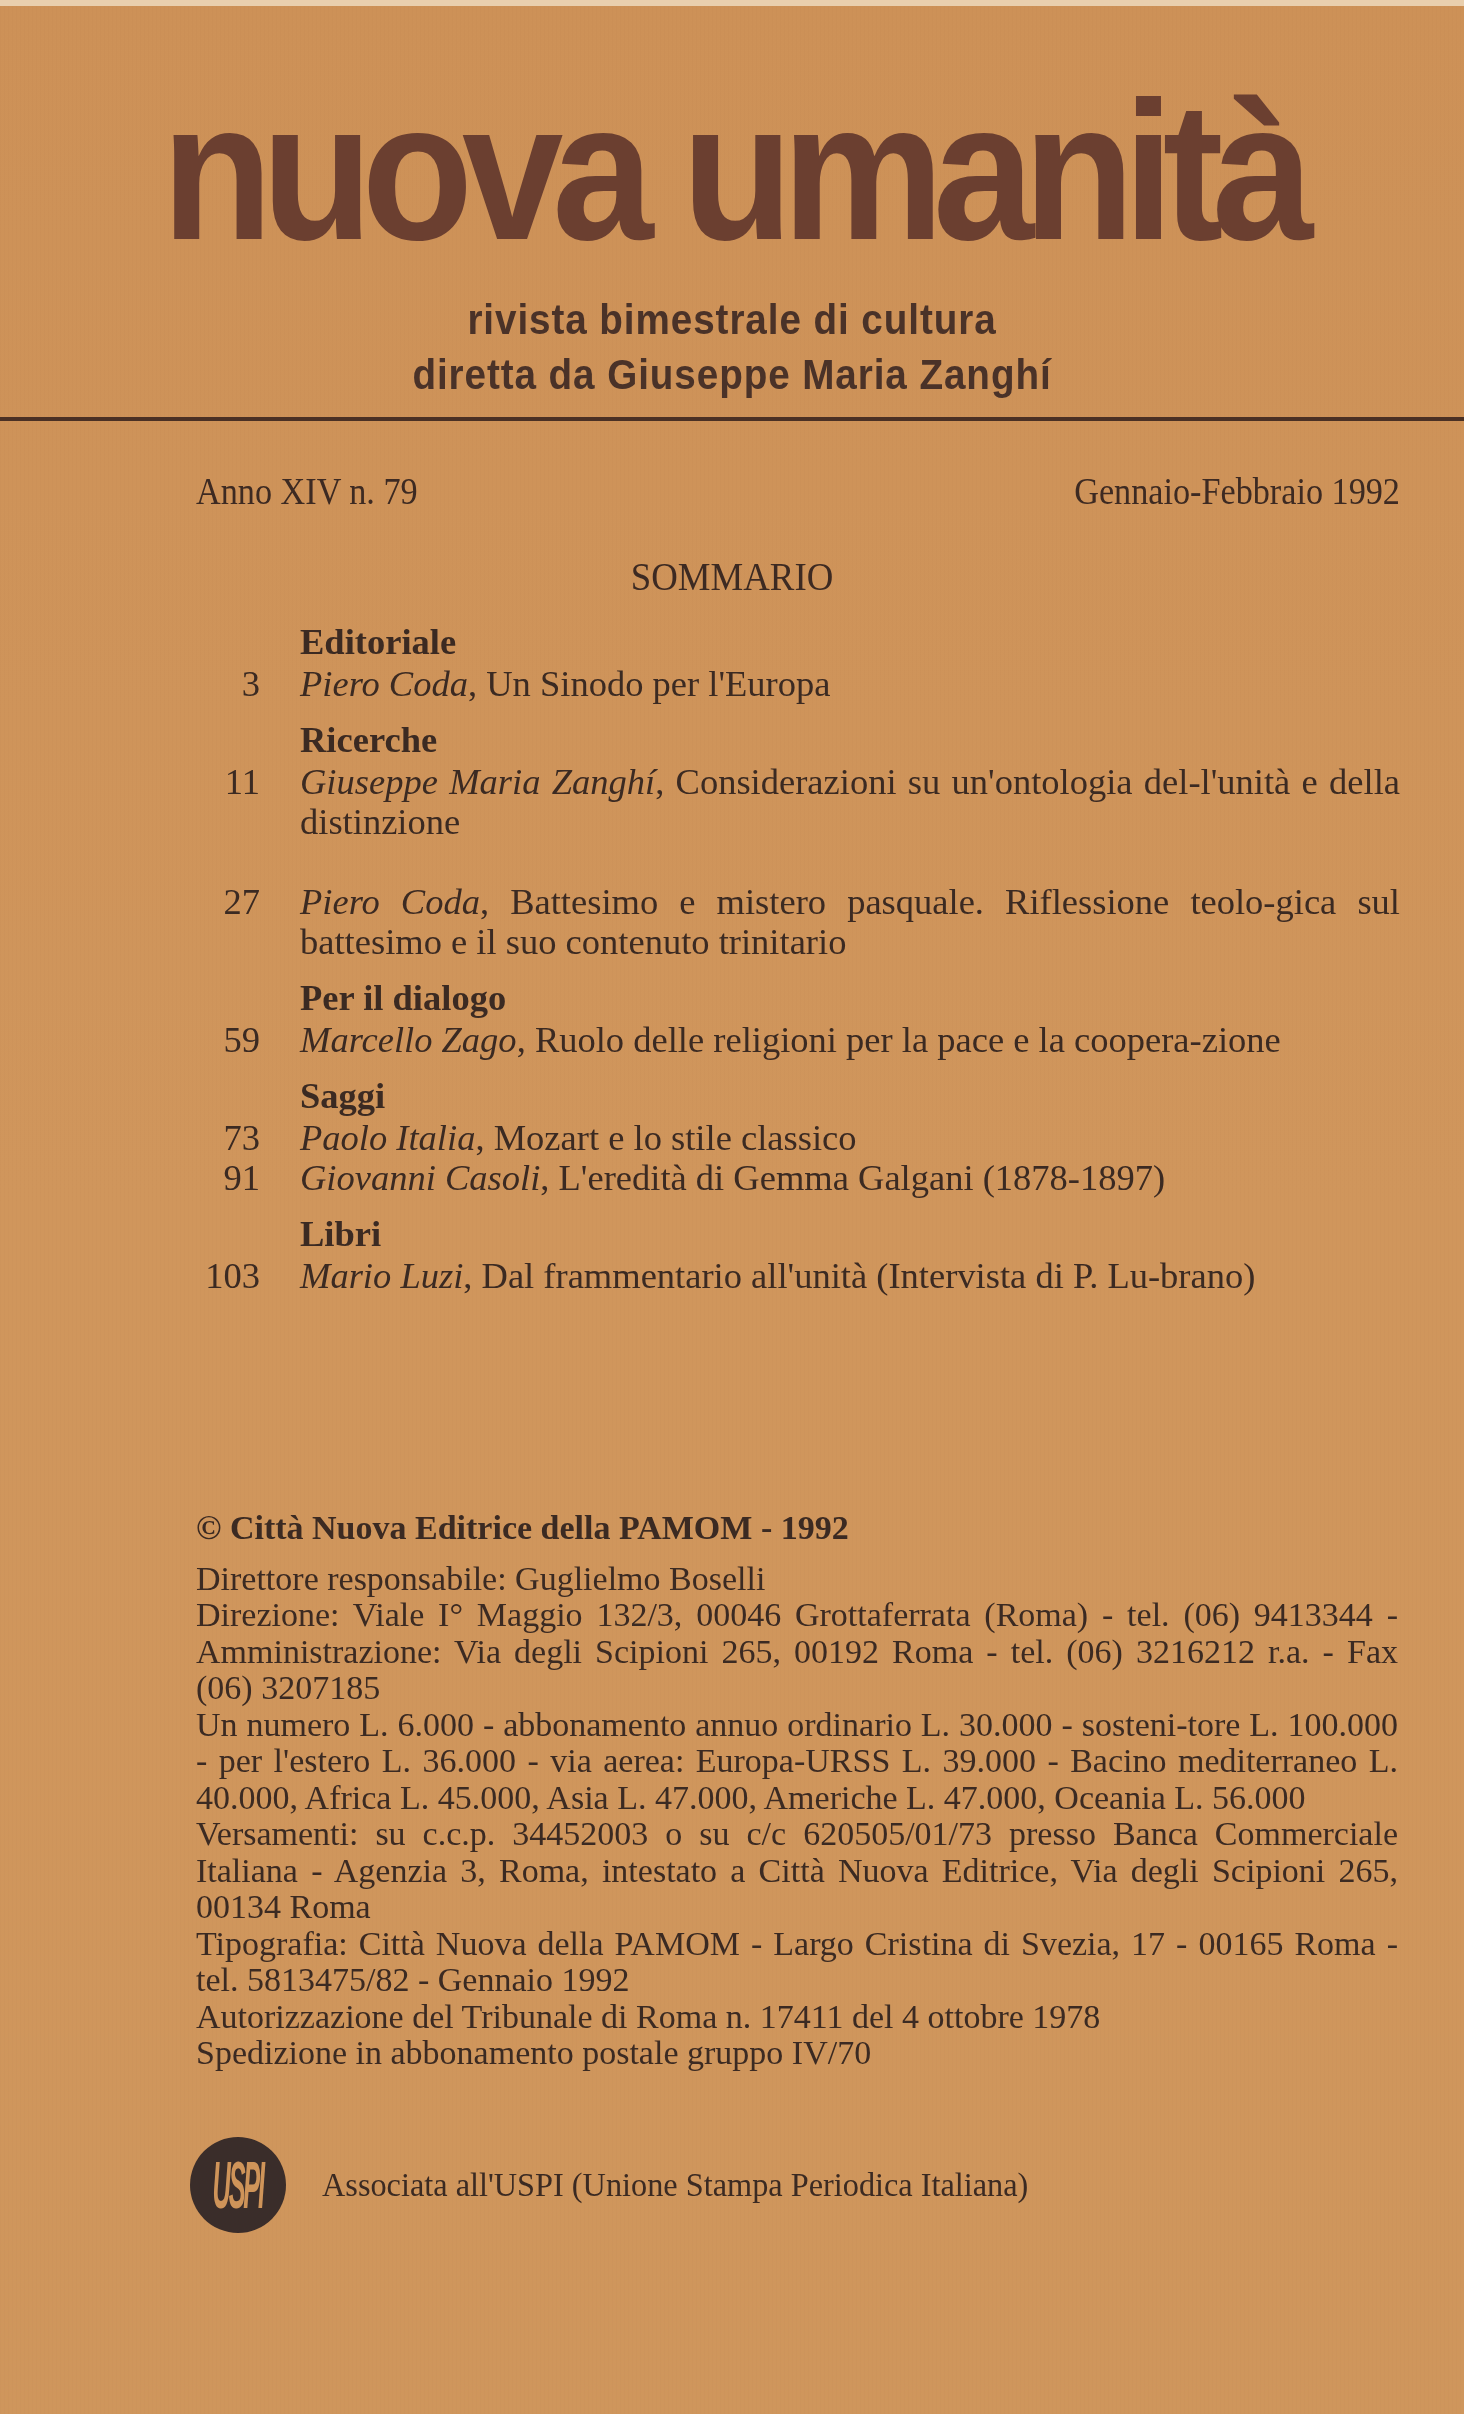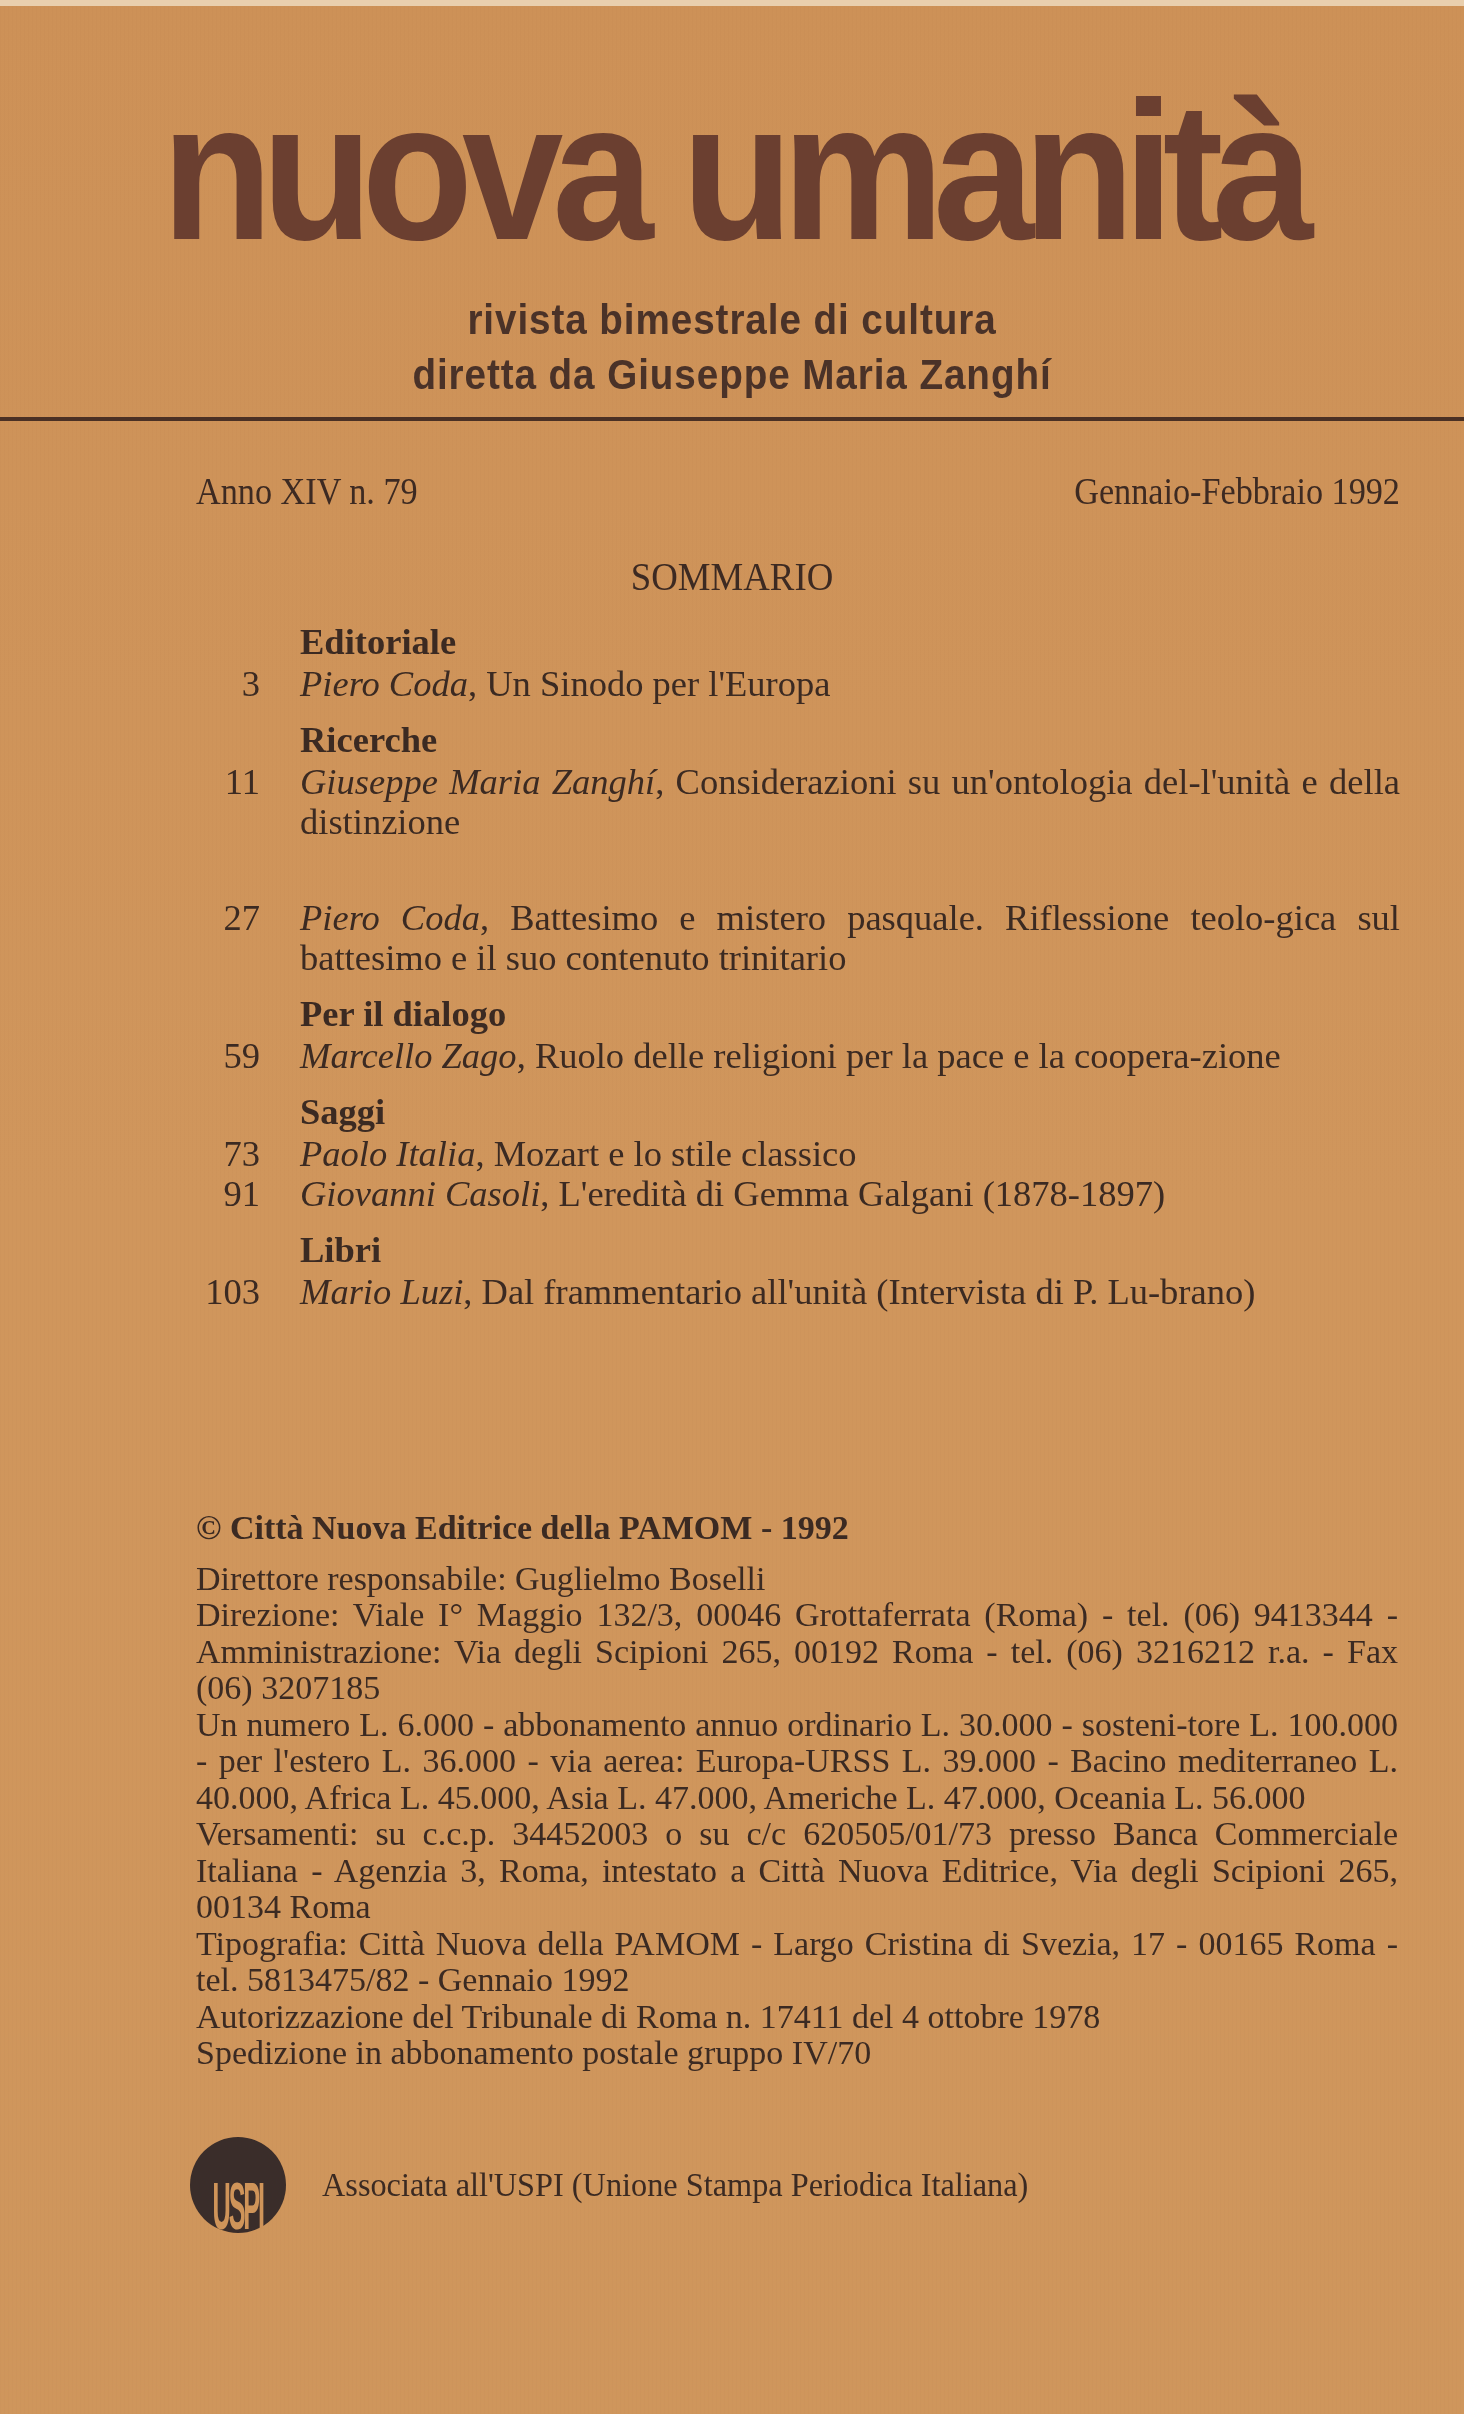--- a/index.html
+++ b/index.html
@@ -59,39 +59,39 @@
   }
   .toc {
     position: absolute; left: 180px; top: 620px; width: 1220px;
     font-size: 36.5px; line-height: 40px; color: #3b2a22;
   }
   .toc .section {
     padding-left: 120px; font-weight: bold; margin-top: 14px; line-height: 44px;
   }
   .toc .section.first { margin-top: 0; }
   .toc .entry { display: flex; }
-  .toc .entry.gap { margin-top: 56px; }
+  .toc .entry.gap { margin-top: 40px; }
   .toc .num { width: 80px; text-align: right; flex: 0 0 80px; }
   .toc .body { margin-left: 40px; flex: 1; text-align: justify; }
   .toc .author { font-style: italic; }
   .colophon {
     position: absolute; left: 196px; top: 1510px; width: 1202px;
     font-size: 34px; line-height: 36.5px; color: #3b2a22;
     text-align: justify;
   }
   .colophon .copy { margin-bottom: 14px; font-weight: bold; }
   .colophon p { margin: 0; }
   .uspi {
     position: absolute; left: 190px; top: 2137px; display: flex; align-items: center;
   }
   .uspi-logo {
     width: 96px; height: 96px; border-radius: 50%;
     background: #3a2d2a;
     position: relative;
-    display: flex; align-items: flex-end; justify-content: center;
+    display: flex; align-items: center; justify-content: center; font-style: italic;
   }
   .uspi-logo span {
     font-family: "Liberation Sans", sans-serif; font-weight: bold;
     color: #cf9459; font-size: 46px; letter-spacing: -4px;
     transform: scaleX(0.55) scaleY(1.45);
   }
   .uspi-text {
     margin-left: 36px; font-size: 34px; color: #3b2a22;
     transform: scaleX(0.95); transform-origin: left;
   }

